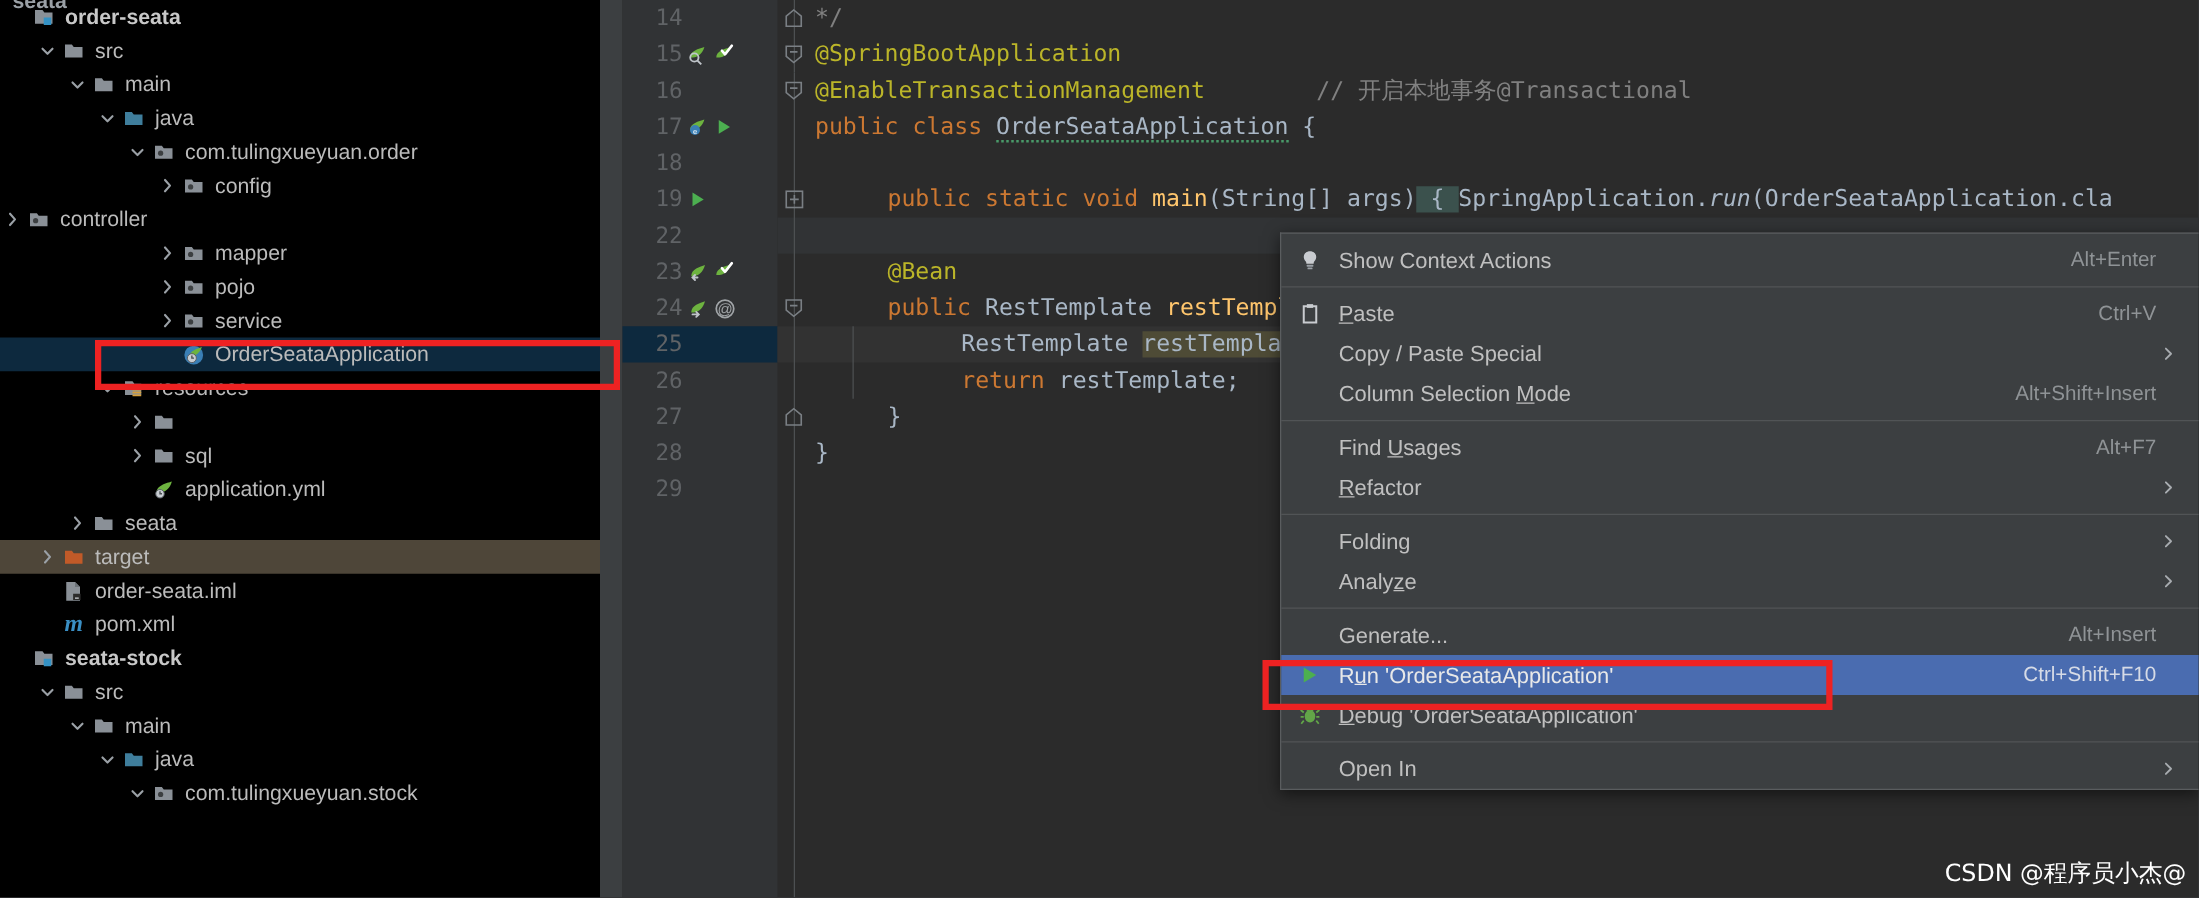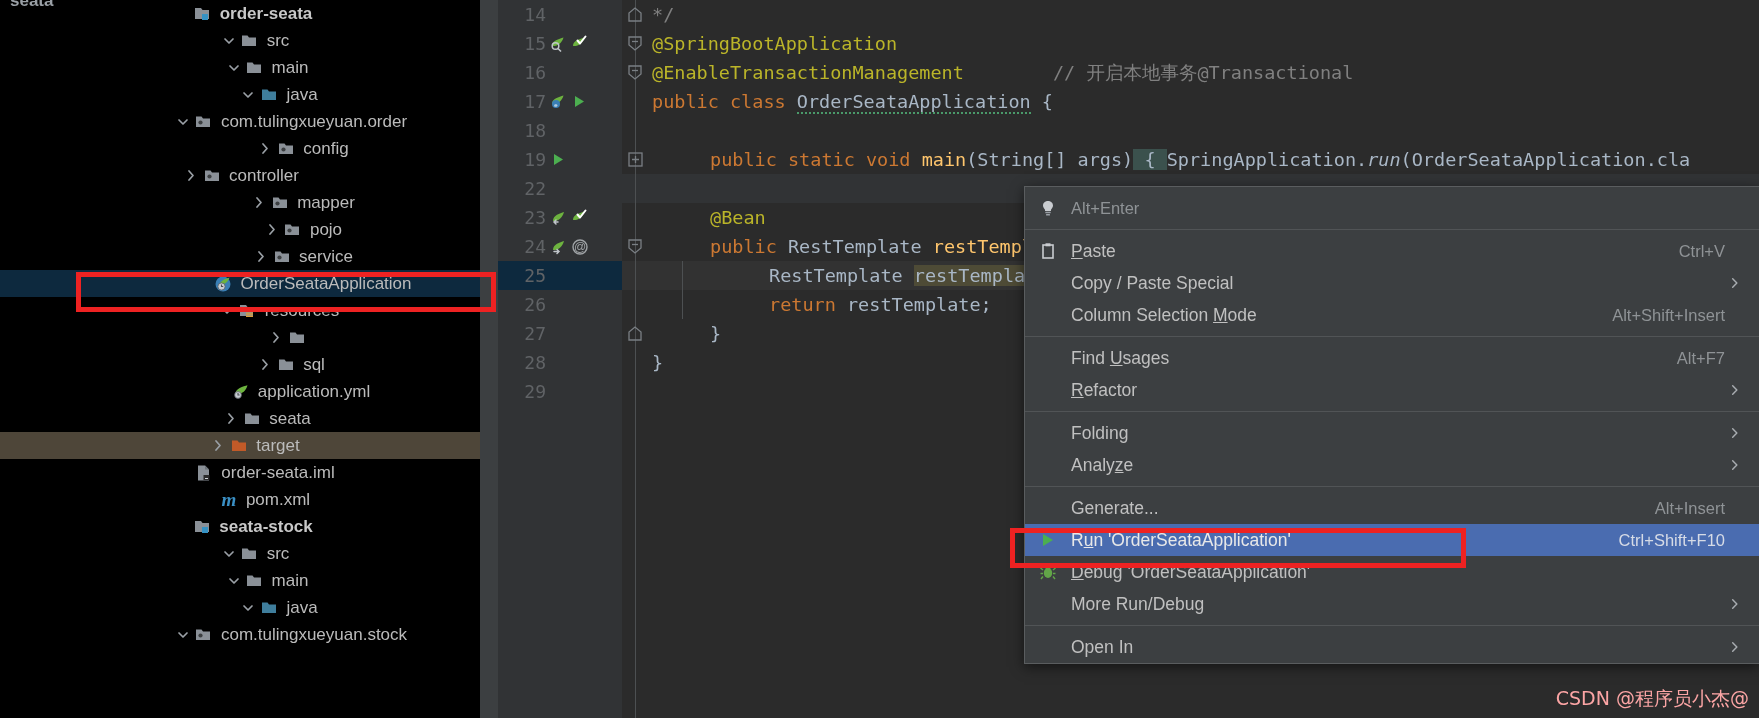--- a/index.html
+++ b/index.html
@@ -26,21 +26,20 @@
   }
   .tree-row {
     position: relative;
     height: 27px;
     display: flex;
     align-items: center;
     white-space: nowrap;
     color: #bbbbbb;
     font-size: 17px;
     font-family: "Liberation Sans", sans-serif;
-    justify-content: center;
   }
   .tree-row.sel-blue { background: #0d293e; }
   .tree-row.sel-brown { background: #4e4639; }
   .tree-row.bold { font-weight: bold; color: #c8c8c8; }
 
   .tw { 
     width: 20px; height: 27px;
     display: inline-flex; align-items: center; justify-content: center;
     flex: 0 0 20px;
   }
@@ -189,21 +188,21 @@
     position: absolute;
     border: 5px solid #ee2222;
     z-index: 60;
     pointer-events: none;
   }
 
   
   #watermark {
     position: absolute;
     right: 10px; bottom: 6px;
-    color: #fca5a5;
+    color: #ffffff;
     font-size: 19px;
     font-family: "DejaVu Sans", sans-serif;
     z-index: 70;
     white-space: nowrap;
   }
   #top-clip {
     position: absolute;
     left: 10px; top: -9px;
     color: #9aa0a6;
     font-weight: bold;
@@ -671,20 +670,21 @@
 
   <div id="ctx-menu">
       <div class="mi">
         <span class="mi-ico">
           <svg width="18" height="18" viewBox="0 0 18 18">
             <path d="M9 2 C5.8 2 4 4.2 4 6.6 C4 8.4 5.2 9.6 5.9 10.6 L6.1 12 h5.8 l0.2 -1.4 C12.8 9.6 14 8.4 14 6.6 C14 4.2 12.2 2 9 2 Z" fill="#c9ccd0"></path>
             <rect x="6.3" y="12.8" width="5.4" height="1.5" rx="0.5" fill="#9aa0a6"></rect>
             <rect x="7" y="15" width="4" height="1.4" rx="0.5" fill="#9aa0a6"></rect>
           </svg>
         </span>
+        <span class="mi-label">Show Context Actions</span>
         <span class="mi-short">Alt+Enter</span>
       </div>
       <div class="mi-sep"></div>
       <div class="mi">
         <span class="mi-ico">
           <svg width="18" height="18" viewBox="0 0 18 18">
             <rect x="4" y="3" width="10" height="13" fill="none" stroke="#c9ccd0" stroke-width="1.6"></rect>
             <rect x="6.5" y="1.3" width="5" height="3" fill="#c9ccd0"></rect>
           </svg>
         </span>
@@ -758,29 +758,20 @@
         <span class="mi-ico">
           <svg width="18" height="18" viewBox="0 0 18 18">
             <ellipse cx="9" cy="10" rx="4.2" ry="5" fill="#62a548"></ellipse>
             <path d="M4 7 L1.5 5 M4 10.5 L1.5 10.5 M4 13.5 L2 16 M14 7 L16.5 5 M14 10.5 L16.5 10.5 M14 13.5 L16 16" stroke="#62a548" stroke-width="1.4"></path>
             <circle cx="7.5" cy="4.5" r="1.4" fill="#62a548"></circle>
             <circle cx="10.5" cy="4.5" r="1.4" fill="#62a548"></circle>
           </svg>
         </span>
         <span class="mi-label"><u>D</u>ebug 'OrderSeataApplication'</span>
       </div>
-      <div class="mi">
-        <span class="mi-ico"></span>
-        <span class="mi-label">More Run/Debug</span>
-        <span class="mi-arrow">
-          <svg width="13" height="14" viewBox="0 0 13 14">
-            <path d="M4 2.5 L8.5 7 L4 11.5" stroke="#a8acb0" stroke-width="1.6" fill="none" stroke-linecap="round" stroke-linejoin="round"></path>
-          </svg>
-        </span>
-      </div>
       <div class="mi-sep"></div>
       <div class="mi">
         <span class="mi-ico"></span>
         <span class="mi-label">Open In</span>
         <span class="mi-arrow">
           <svg width="13" height="14" viewBox="0 0 13 14">
             <path d="M4 2.5 L8.5 7 L4 11.5" stroke="#a8acb0" stroke-width="1.6" fill="none" stroke-linecap="round" stroke-linejoin="round"></path>
           </svg>
         </span>
       </div>

